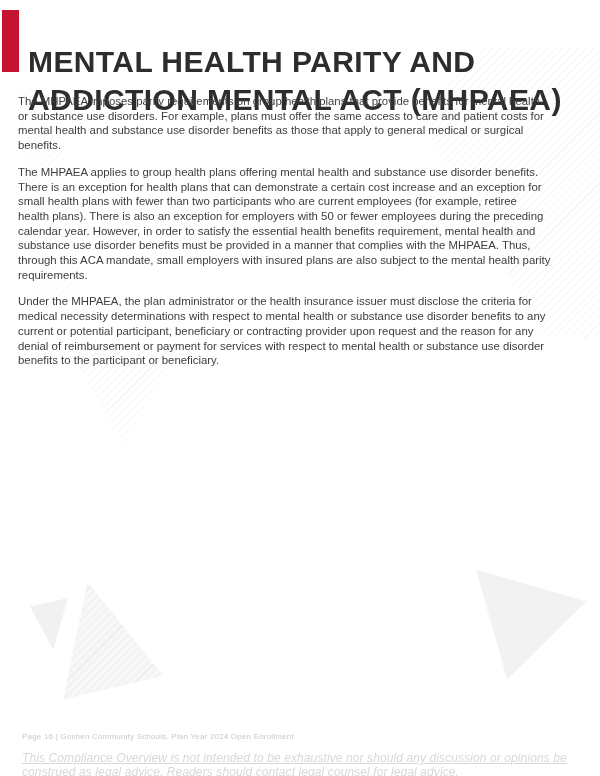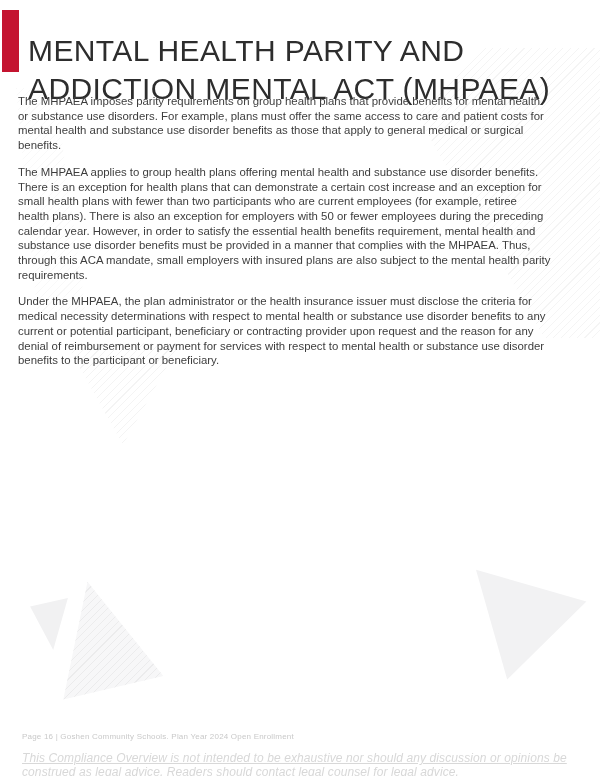--- a/index.html
+++ b/index.html
@@ -63,25 +63,25 @@
   }
 
   
   .accent-bar {
     position: absolute;
     left: 2px; top: 10px;
     width: 17px; height: 62px;
   }
   .title {
     position: absolute;
-    left: 28px; top: 12px;
+    left: 28px; top: 23px;
     width: 540px;
     font-size: 30px;
     line-height: 37.5px;
-    font-weight: 400;
+    font-weight: 700;
     letter-spacing: 0.4px;
     color: #2d2d2d;
   }
 
   
   .body-copy { position: absolute; left: 18px; width: 533px; }
   .body-copy p {
     margin: 0 0 12px 0;
     font-size: 11.4px;
     line-height: 14.7px;

